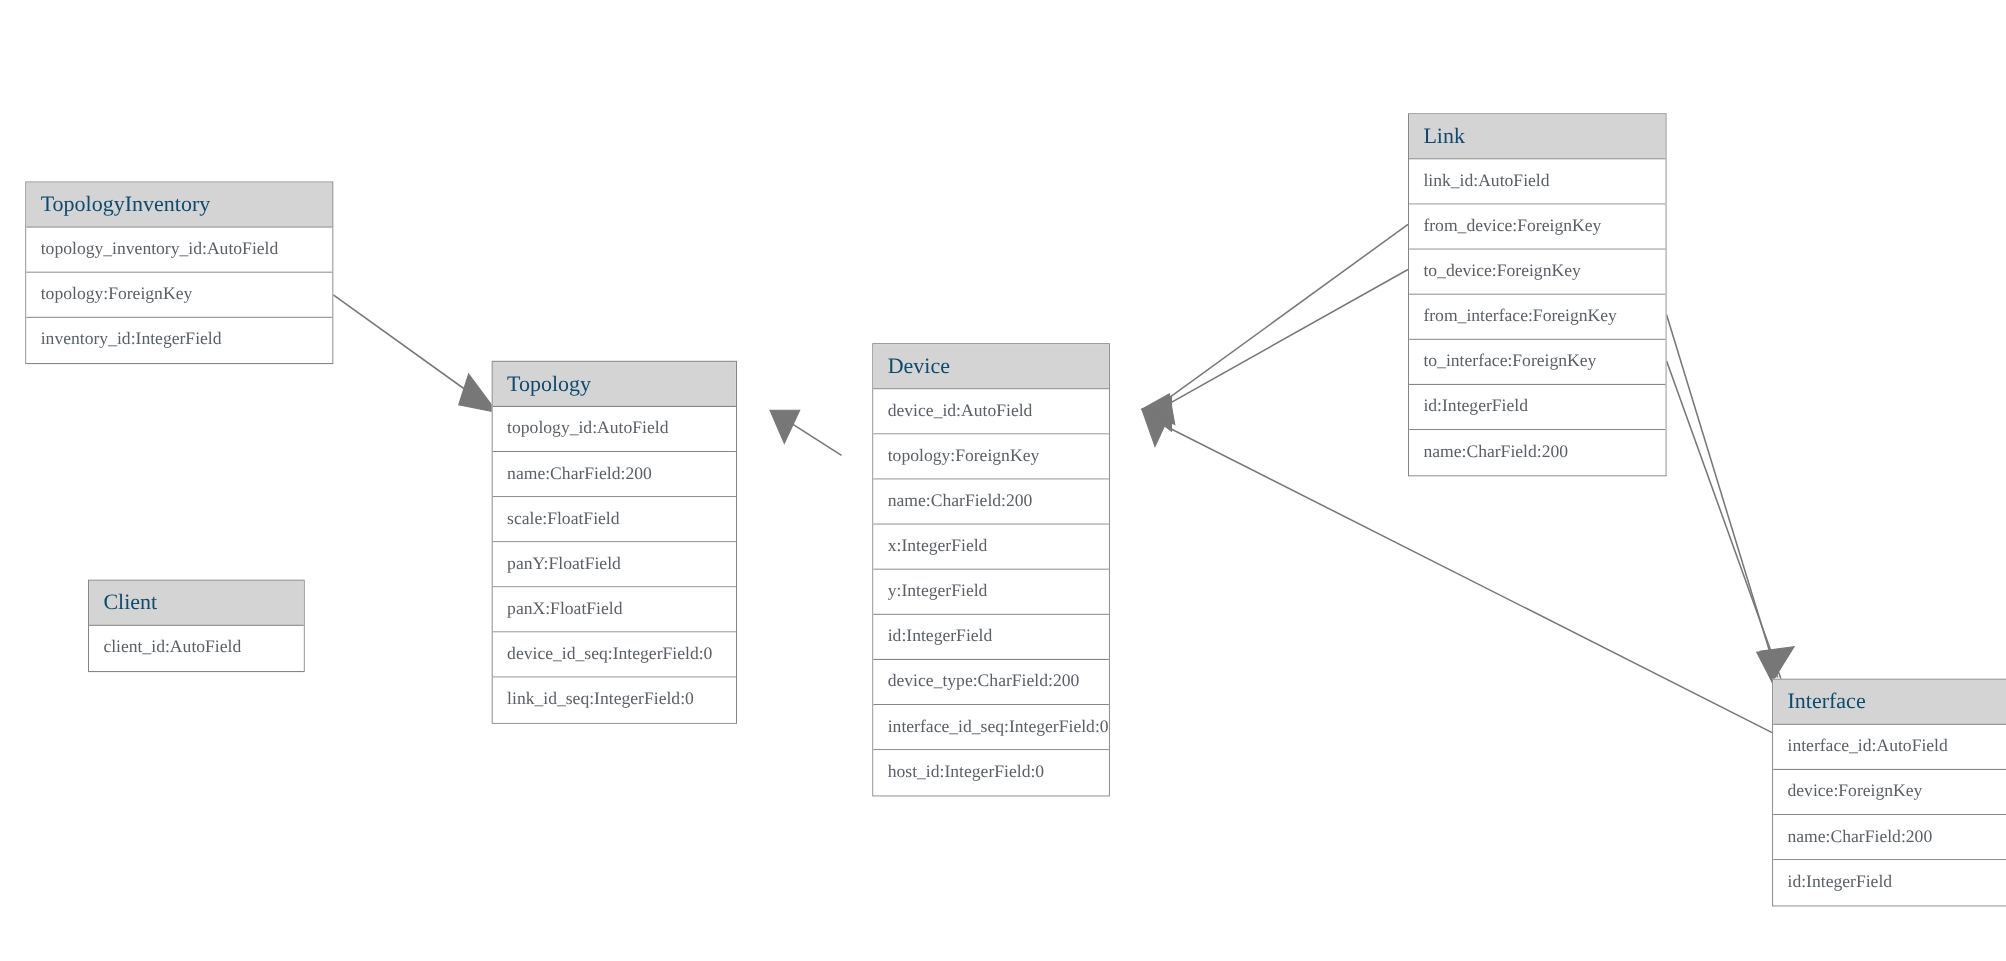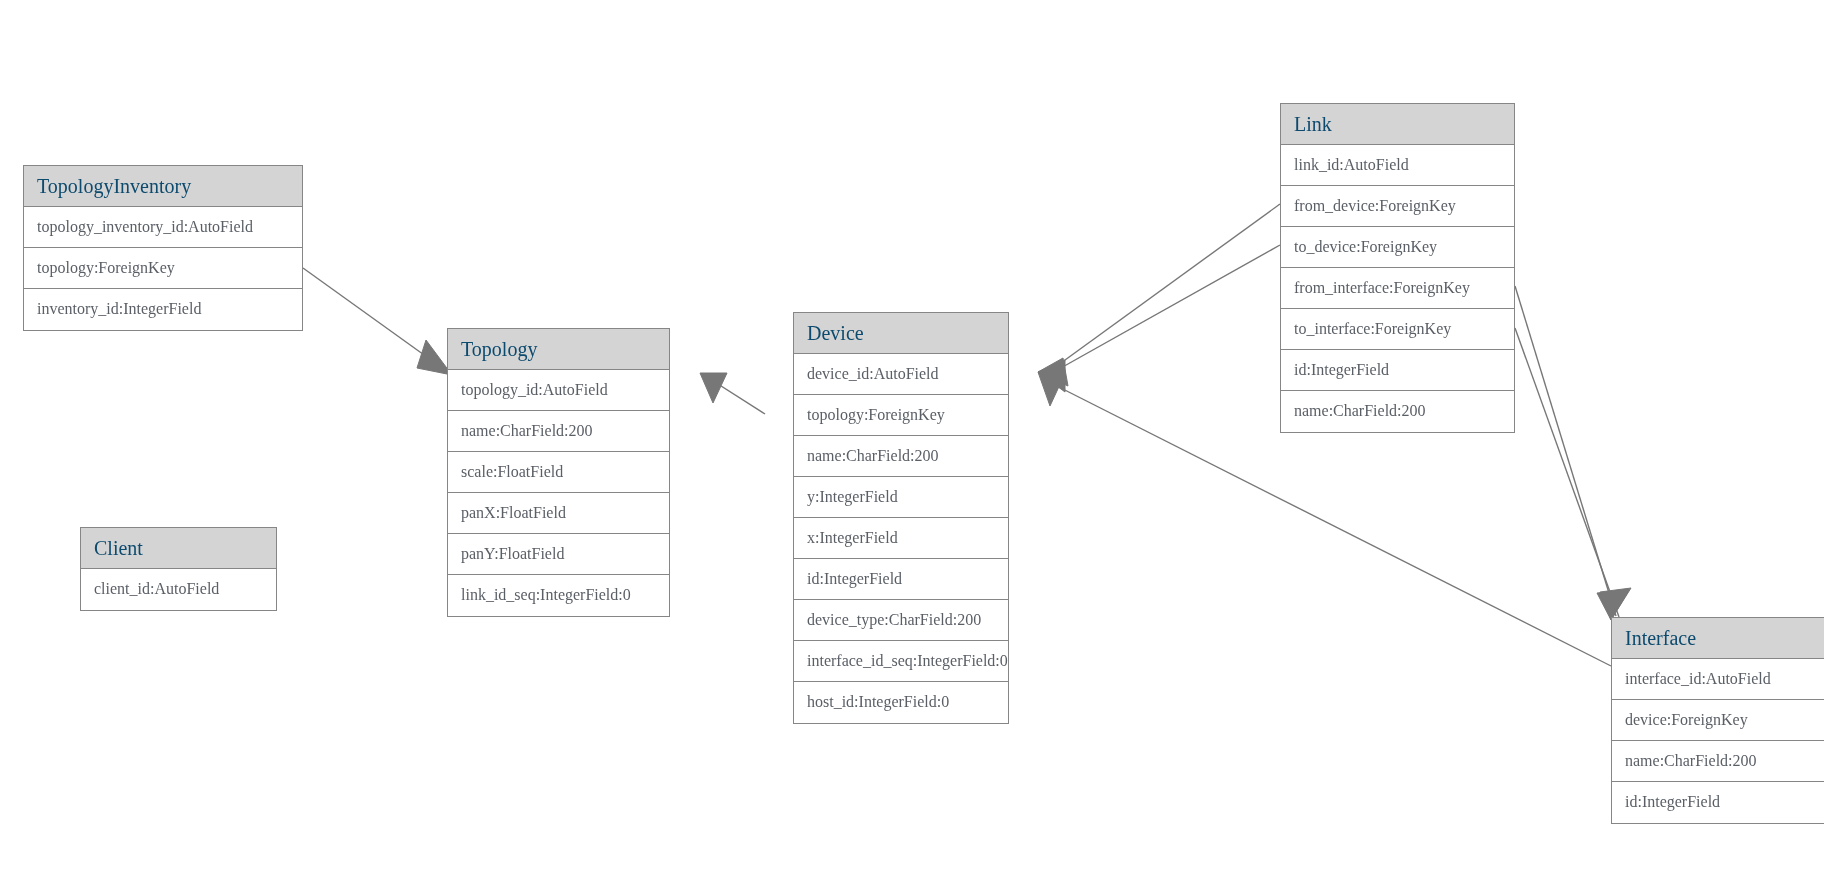--- a/index.html
+++ b/index.html
@@ -104,31 +104,32 @@
       </div>
       <div class="entity" style="left: 80px; top: 527px; width: 197px;">
         <div class="entity-header">Client</div>
         <div class="entity-row">client_id:AutoField</div>
       </div>
       <div class="entity" style="left: 447px; top: 328px; width: 223px;">
         <div class="entity-header">Topology</div>
         <div class="entity-row">topology_id:AutoField</div>
         <div class="entity-row">name:CharField:200</div>
         <div class="entity-row">scale:FloatField</div>
+        <div class="entity-row">panY:FloatField</div>
         <div class="entity-row">panX:FloatField</div>
-        <div class="entity-row">panY:FloatField</div>
+        <div class="entity-row">device_id_seq:IntegerField:0</div>
         <div class="entity-row">link_id_seq:IntegerField:0</div>
       </div>
       <div class="entity" style="left: 765px; top: 312px; width: 216px; margin-left: 28px;">
         <div class="entity-header">Device</div>
         <div class="entity-row">device_id:AutoField</div>
         <div class="entity-row">topology:ForeignKey</div>
         <div class="entity-row">name:CharField:200</div>
+        <div class="entity-row">x:IntegerField</div>
         <div class="entity-row">y:IntegerField</div>
-        <div class="entity-row">x:IntegerField</div>
         <div class="entity-row">id:IntegerField</div>
         <div class="entity-row">device_type:CharField:200</div>
         <div class="entity-row">interface_id_seq:IntegerField:0</div>
         <div class="entity-row">host_id:IntegerField:0</div>
       </div>
       <div class="entity" style="left: 1280px; top: 103px; width: 235px;">
         <div class="entity-header">Link</div>
         <div class="entity-row">link_id:AutoField</div>
         <div class="entity-row">from_device:ForeignKey</div>
         <div class="entity-row">to_device:ForeignKey</div>

